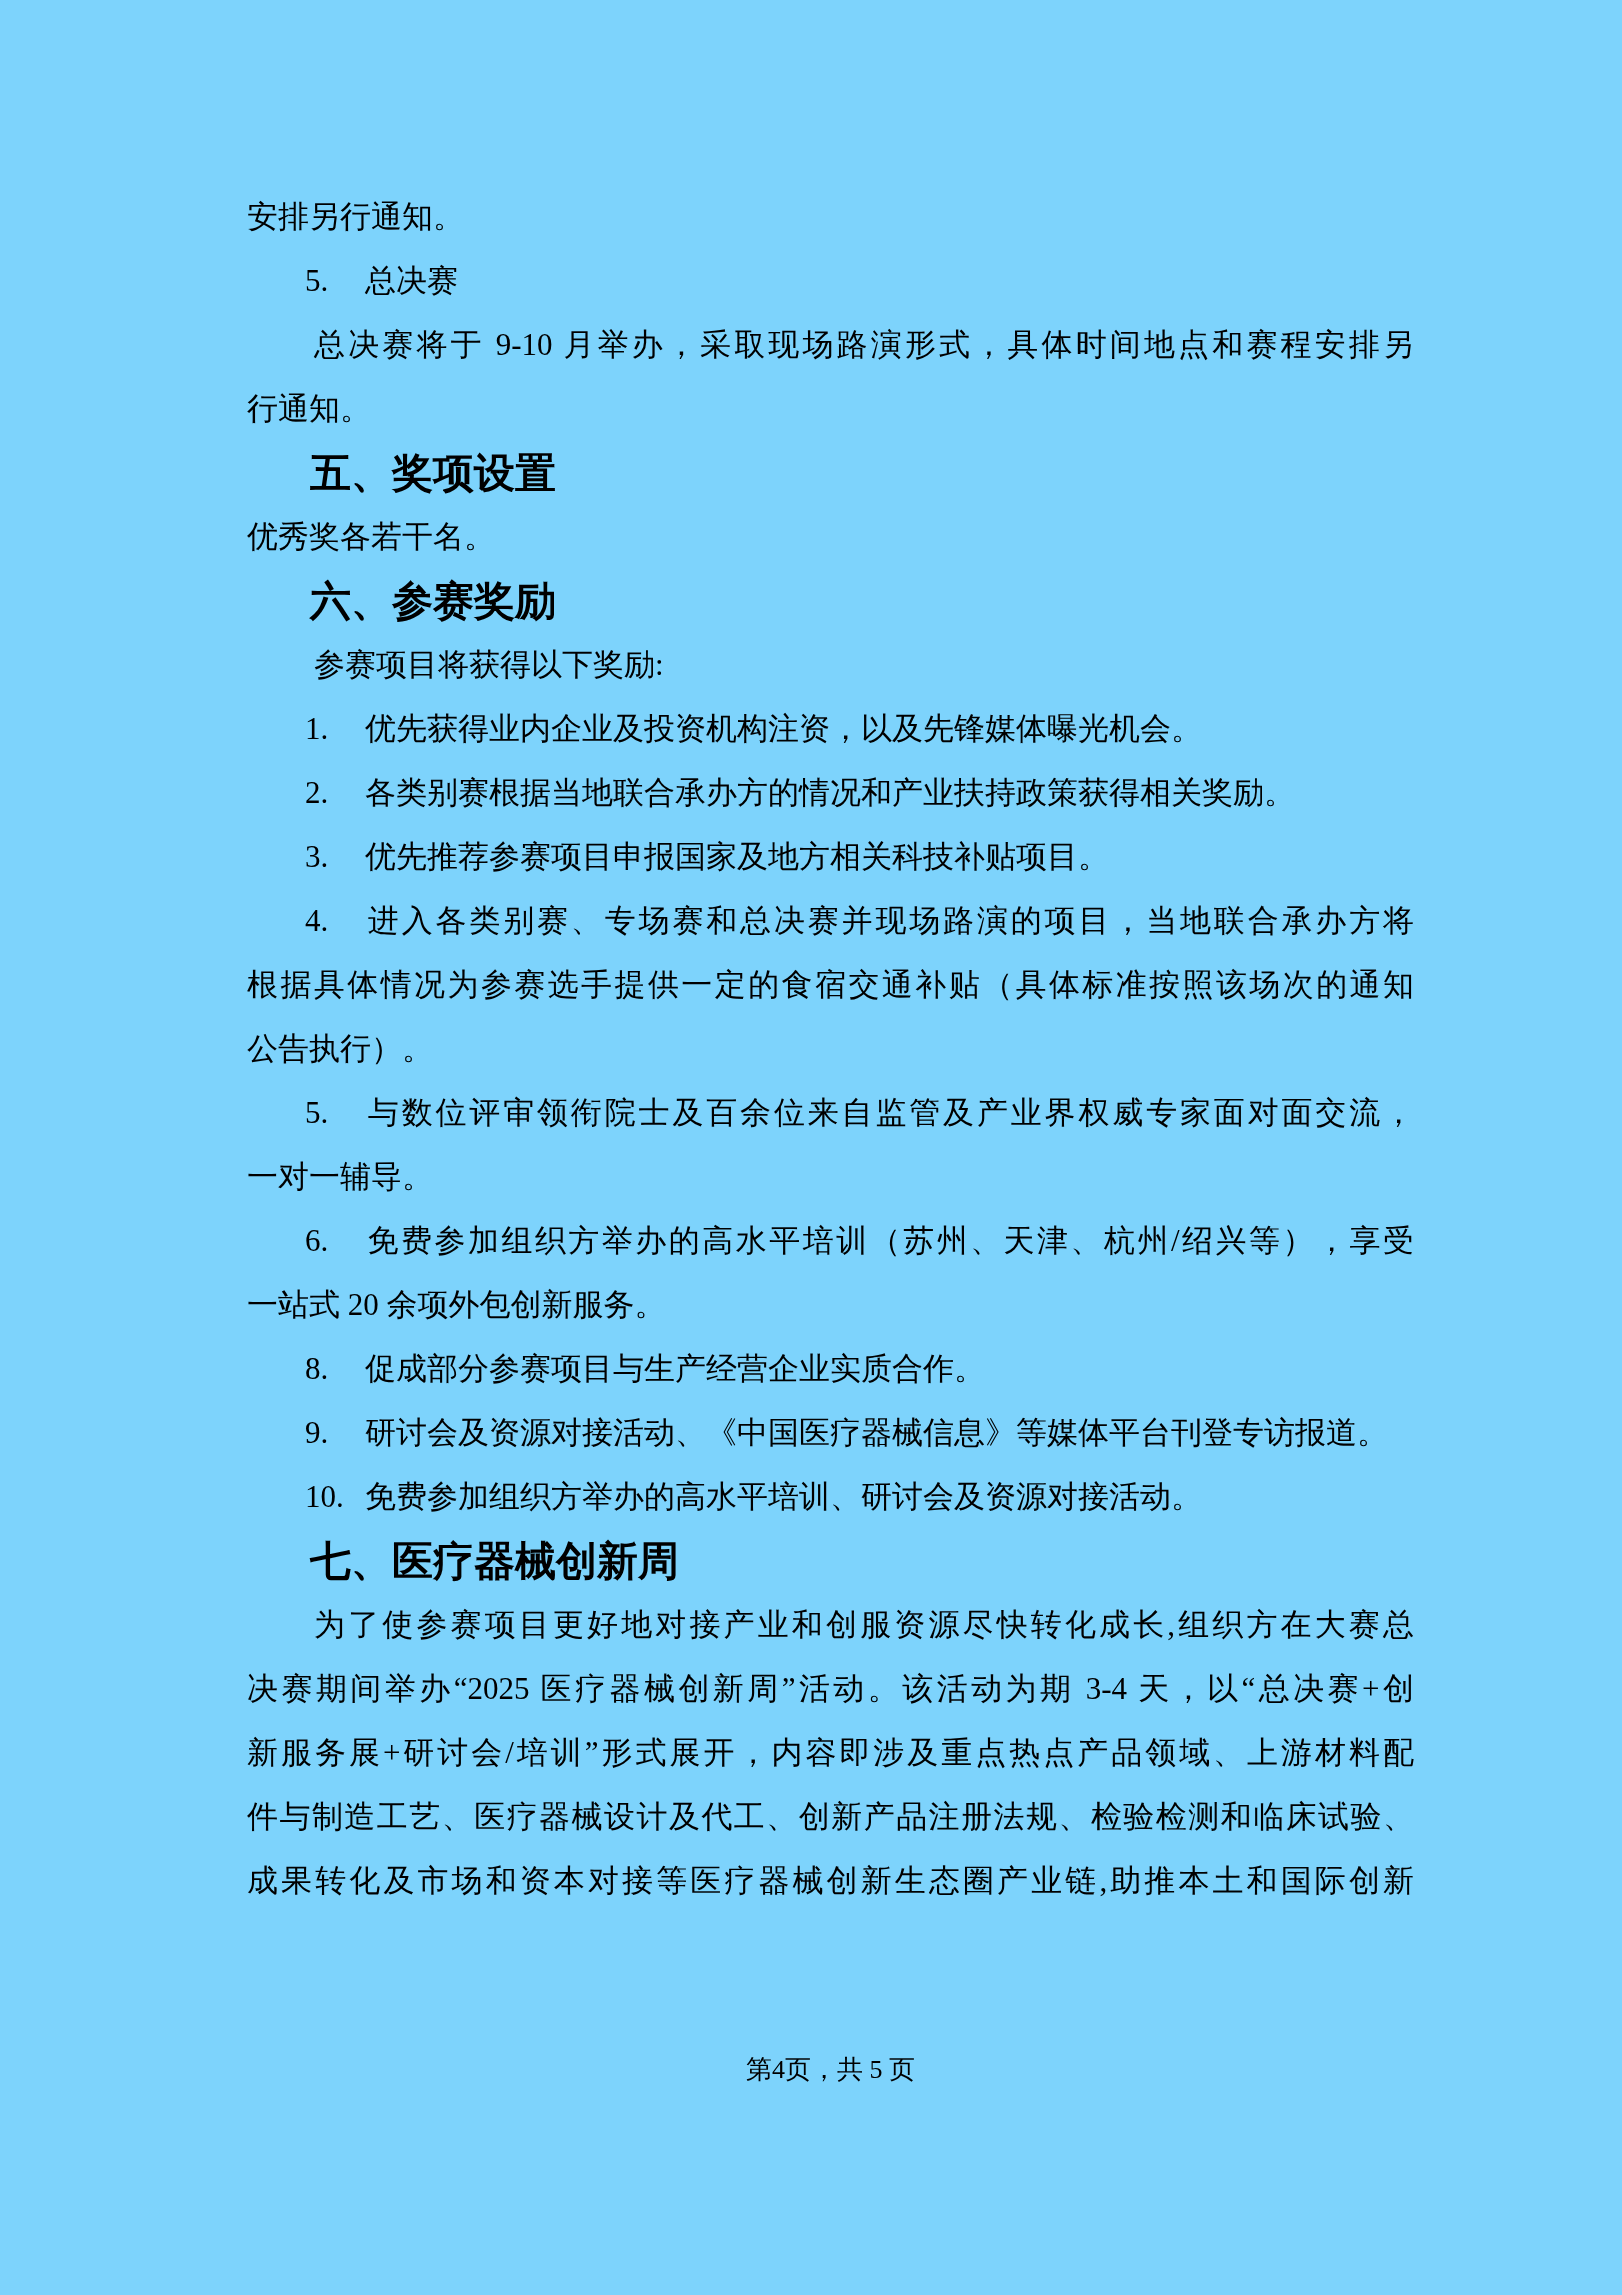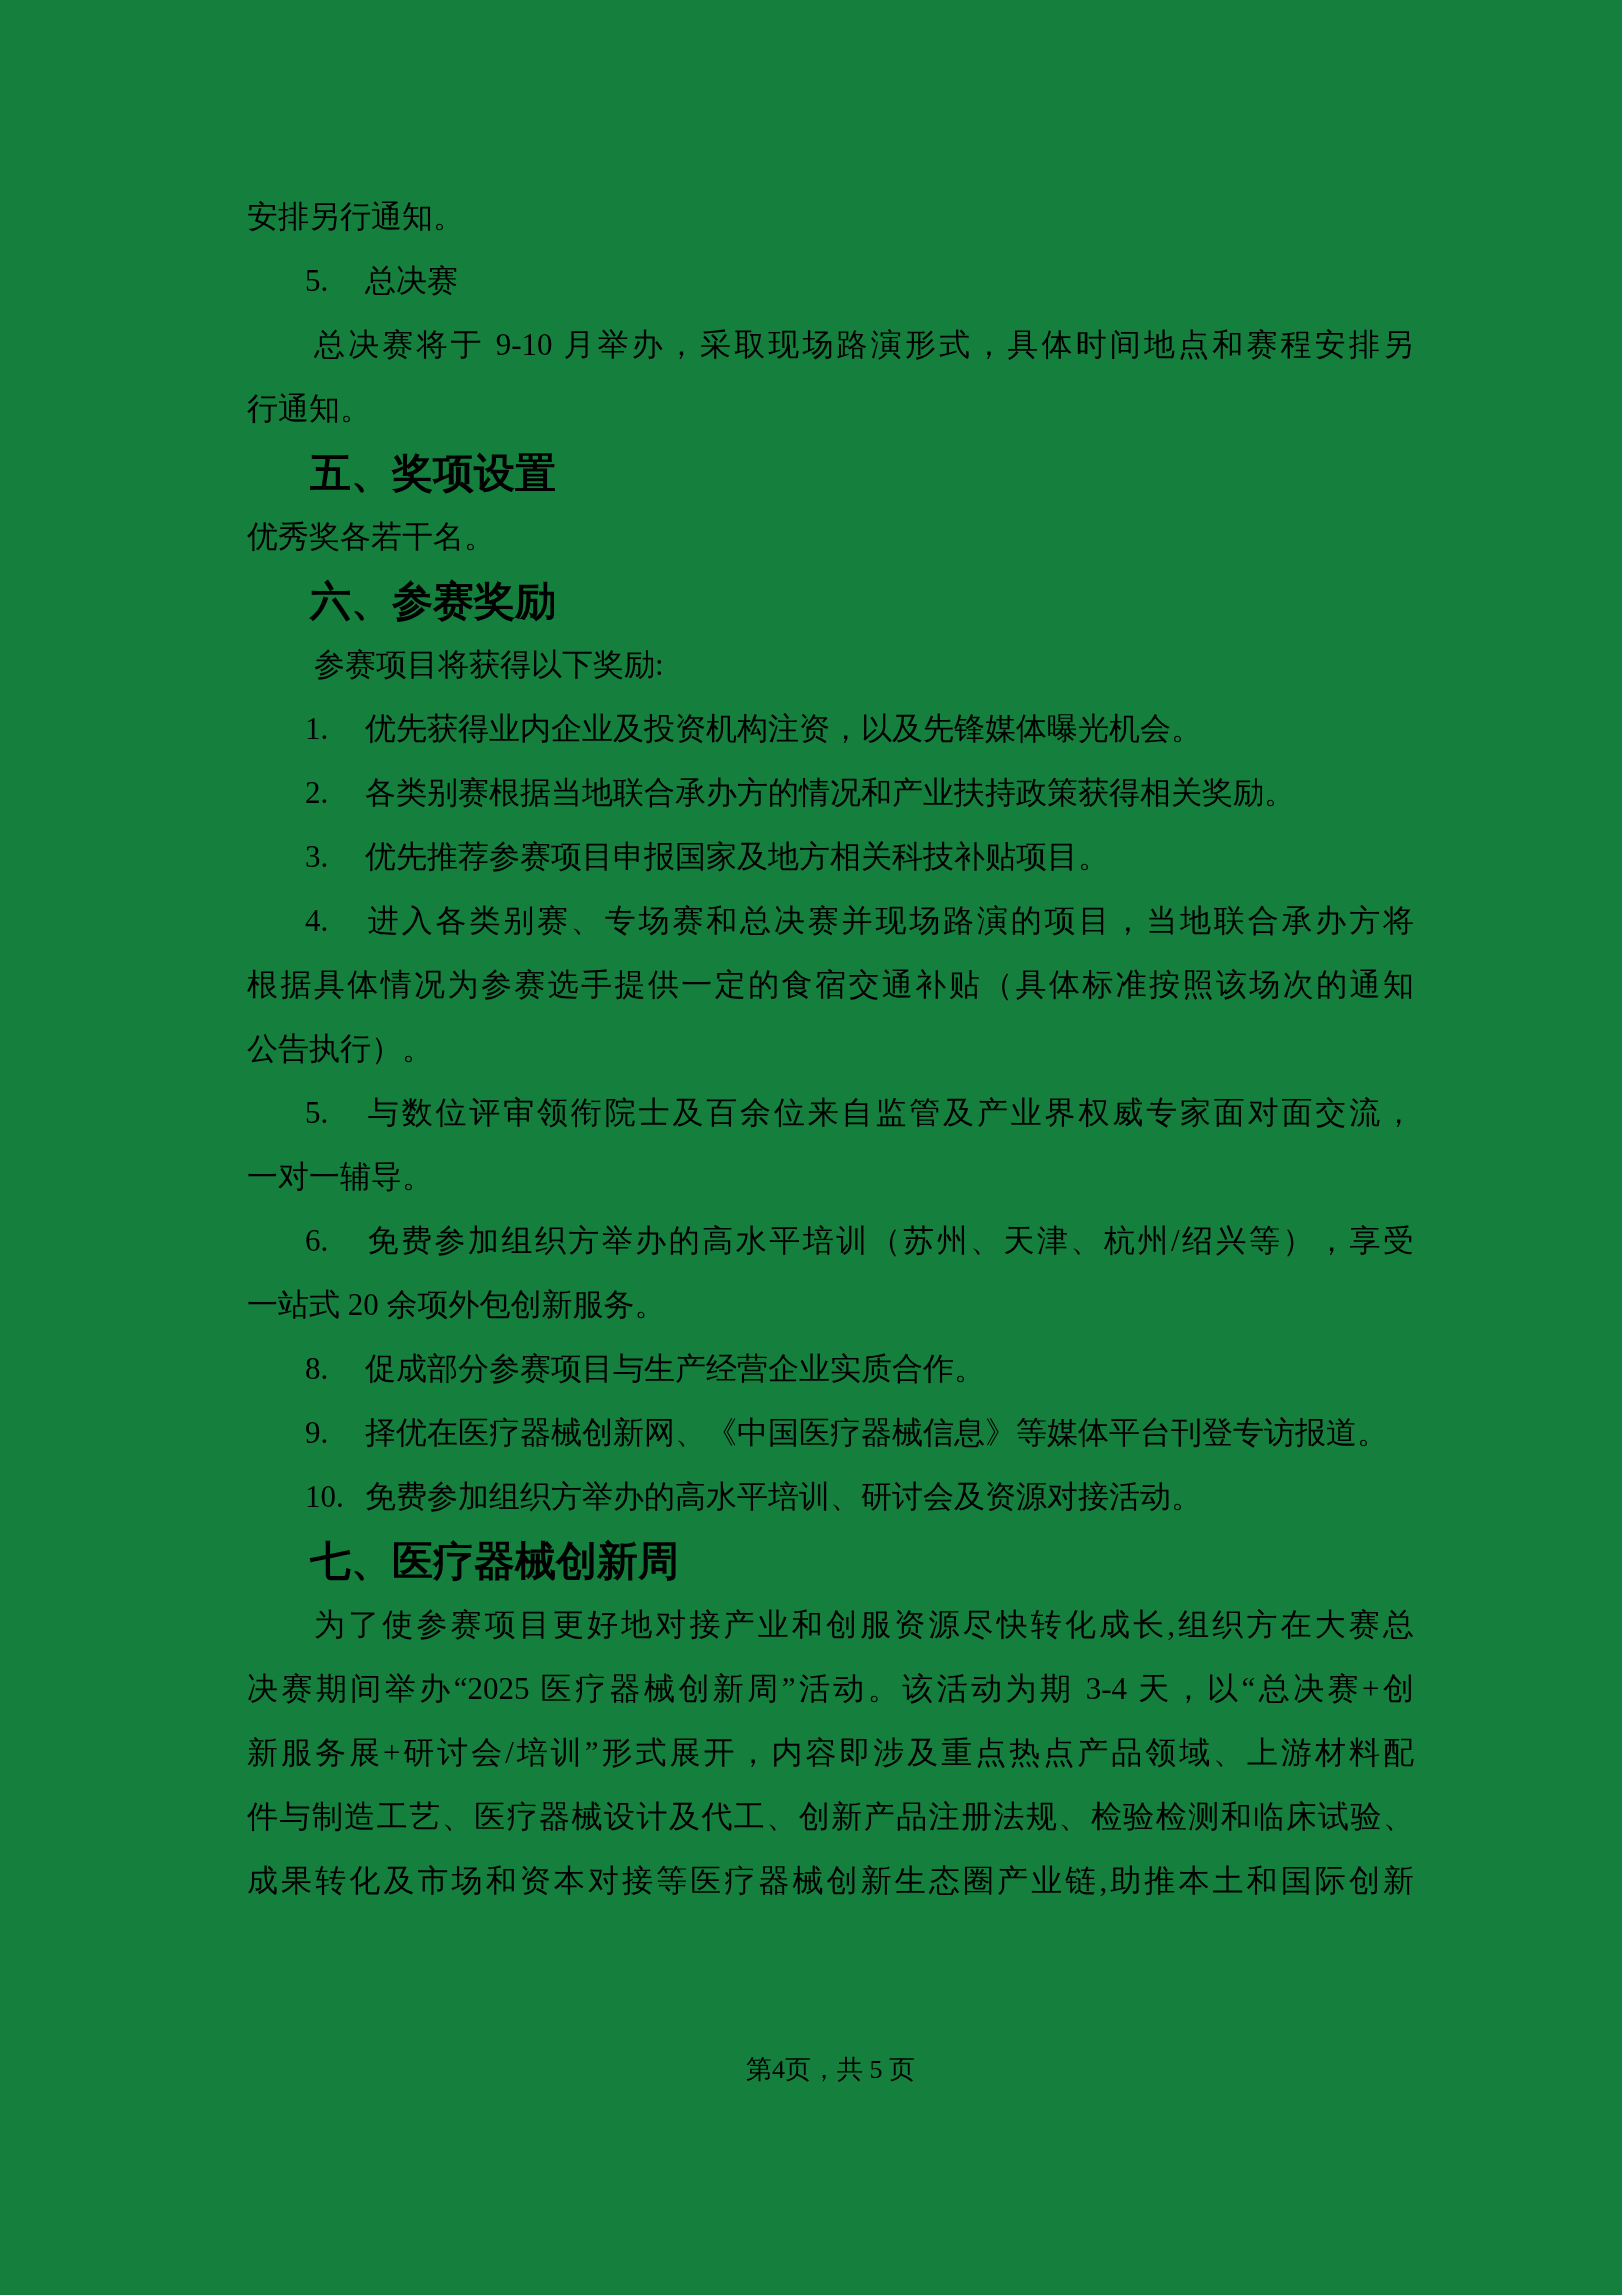--- a/index.html
+++ b/index.html
@@ -4,21 +4,21 @@
 <style>
   html, body {
     margin: 0;
     padding: 0;
     background: #ffffff;
   }
   .page {
     position: relative;
     width: 1623px;
     height: 2295px;
-    background: #15803d;
+    background: #7dd3fc;
     color: #000000;
     font-family: "Liberation Serif", "DejaVu Serif", serif;
     overflow: hidden;
   }
   .content {
     position: absolute;
     left: 247px;
     top: 185px;
     width: 1167px;
     font-size: 31px;
@@ -92,21 +92,21 @@
 
     <div class="line cont">一对一辅导。</div>
 
     <div class="line item fill"><span class="num">6.</span><span class="txt">免费参加组织方举办的高水平培训（苏州、天津、杭州/绍兴等），享受</span></div>
 
     <div class="line cont">一站式 20 余项外包创新服务。</div>
 
 
     <div class="line item"><span class="num">8.</span><span class="txt">促成部分参赛项目与生产经营企业实质合作。</span></div>
 
-    <div class="line item"><span class="num">9.</span><span class="txt">择优在医疗器械创新网、《中国医疗器械信息》等媒体平台刊登专访报道。</span></div>
+    <div class="line item"><span class="num">9.</span><span class="txt">研讨会及资源对接活动、《中国医疗器械信息》等媒体平台刊登专访报道。</span></div>
 
     <div class="line item"><span class="num">10.</span><span class="txt">免费参加组织方举办的高水平培训、研讨会及资源对接活动。</span></div>
 
     <div class="line heading">七、医疗器械创新周</div>
 
     <div class="line para fill">为了使参赛项目更好地对接产业和创服资源尽快转化成长,组织方在大赛总</div>
     <div class="line cont fill">决赛期间举办“2025 医疗器械创新周”活动。该活动为期 3-4 天，以“总决赛+创</div>
     <div class="line cont fill">新服务展+研讨会/培训”形式展开，内容即涉及重点热点产品领域、上游材料配</div>
     <div class="line cont fill">件与制造工艺、医疗器械设计及代工、创新产品注册法规、检验检测和临床试验、</div>
     <div class="line cont fill">成果转化及市场和资本对接等医疗器械创新生态圈产业链,助推本土和国际创新</div>

